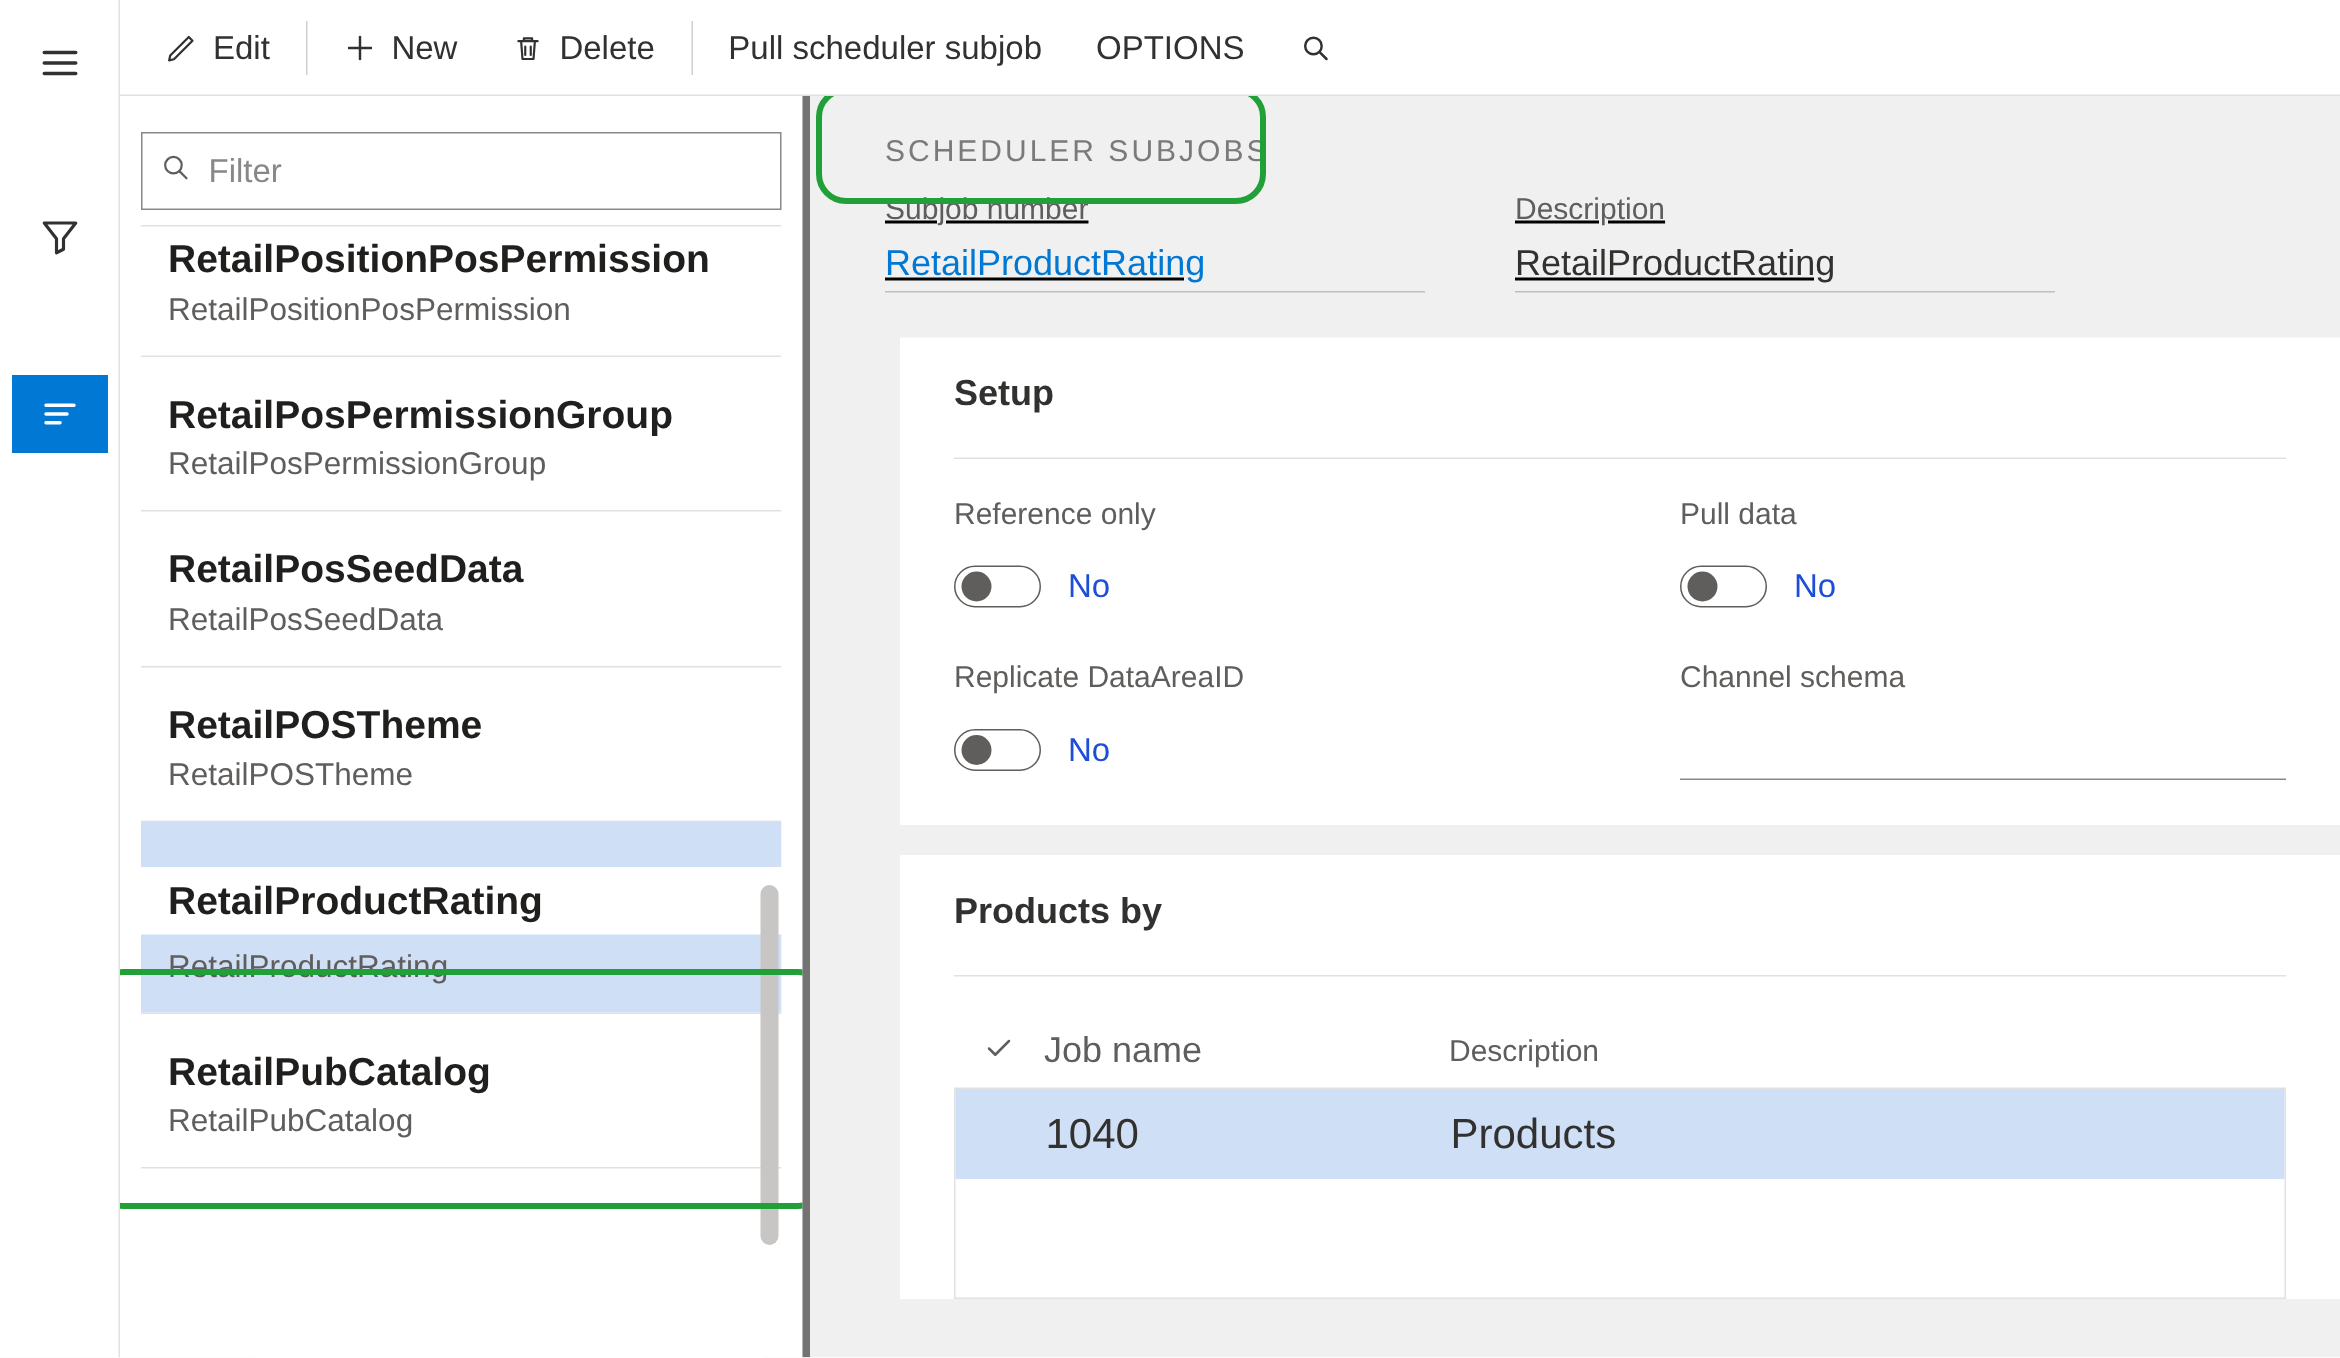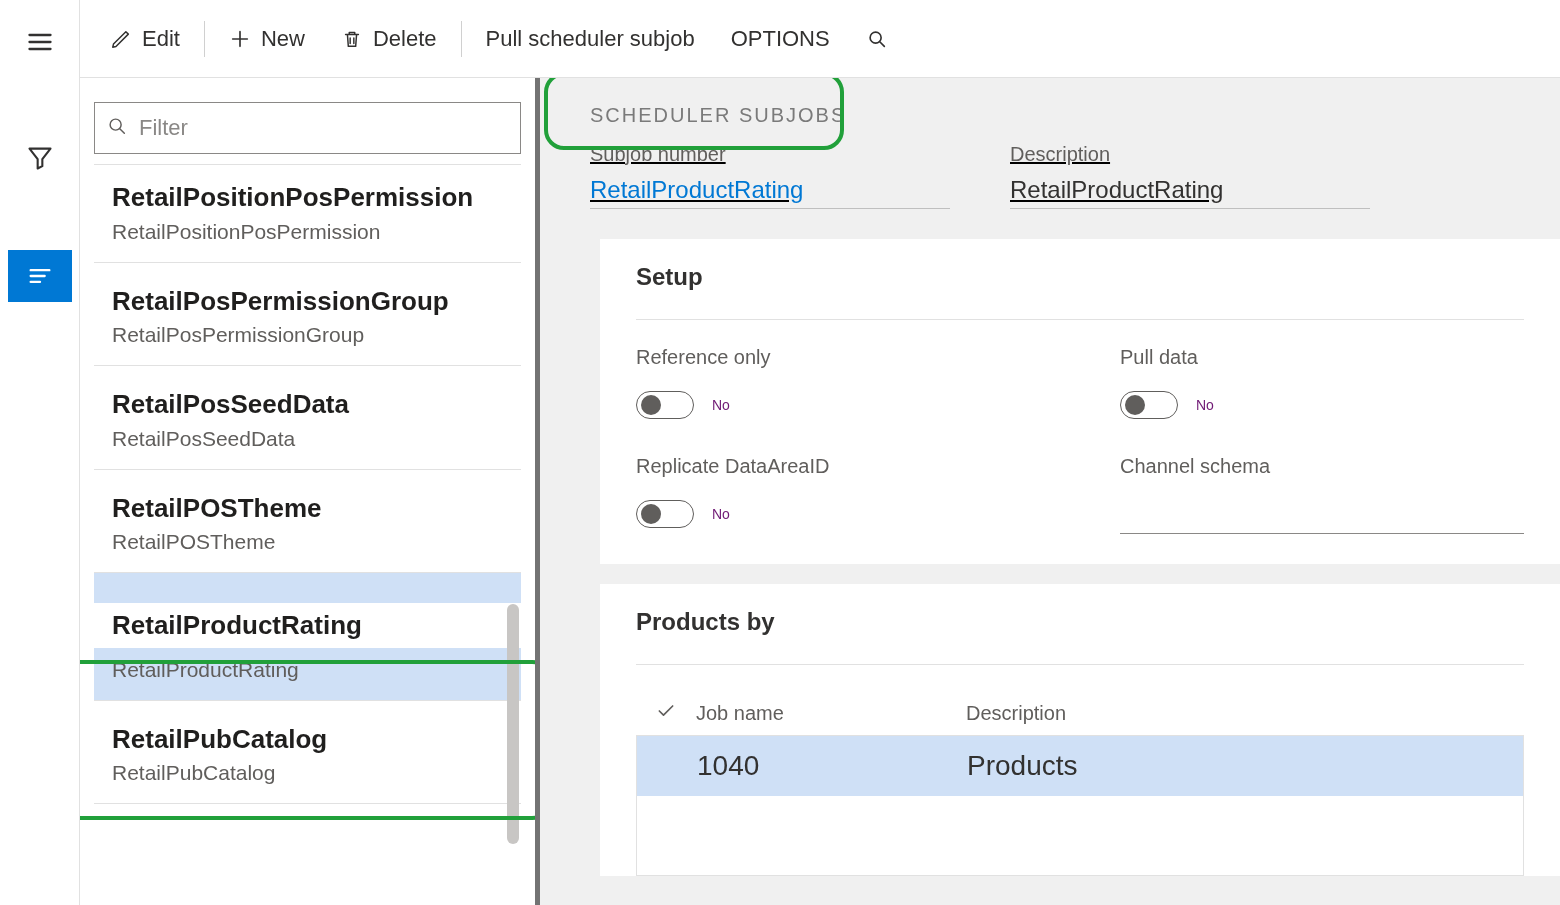--- a/index.html
+++ b/index.html
@@ -9,39 +9,39 @@
   
   .rail { width: 80px; border-right: 1px solid #e1e1e1; display: flex; flex-direction: column; align-items: center; padding-top: 18px; gap: 68px; }
   .rail-btn { width: 48px; height: 48px; display: flex; align-items: center; justify-content: center; color: #323130; }
   .rail-btn.active { background: #0078d4; color: #fff; width: 64px; height: 52px; }
   .rail svg { width: 28px; height: 28px; }
 
   
   .main { flex: 1; display: flex; flex-direction: column; }
 
   
-  .toolbar { height: 78px; border-bottom: 1px solid #e1e1e1; display: flex; align-items: center; padding: 0 12px; gap: 0; font-size: 22px; color: #323130; }
+  .toolbar { height: 64px; border-bottom: 1px solid #e1e1e1; display: flex; align-items: center; padding: 0 12px; gap: 0; font-size: 22px; color: #323130; }
   .tbar-item { display: flex; align-items: center; gap: 10px; padding: 0 18px; height: 100%; cursor: pointer; }
   .tbar-sep { width: 1px; height: 36px; background: #d0d0d0; margin: 0 6px; }
   .tbar-item svg { width: 22px; height: 22px; }
 
   
   .content { flex: 1; display: flex; overflow: hidden; }
 
   
   .list-pane { width: 455px; display: flex; flex-direction: column; padding: 24px 14px 0 14px; position: relative; }
   .filter-wrap { position: relative; margin-bottom: 10px; }
   .filter-input { width: 100%; height: 52px; border: 1px solid #8a8886; padding: 0 14px 0 44px; font-size: 22px; color: #605e5c; outline: none; }
   .filter-input::placeholder { color: #8a8886; }
   .filter-icon { position: absolute; left: 12px; top: 50%; transform: translateY(-50%); color: #605e5c; }
   .filter-icon svg { width: 22px; height: 22px; }
 
   .list-scroll { flex: 1; overflow: hidden; position: relative; }
   .list-item { border-bottom: 1px solid #e1e1e1; padding: 22px 18px 18px 18px; cursor: pointer; }
-  .list-item.first { border-top: 1px solid #e1e1e1; padding-top: 16px; }
+  .list-item.first { border-top: 1px solid #e1e1e1; padding-top: 5px; }
   .list-title { font-size: 26px; font-weight: 700; color: #201f1e; line-height: 1.25; }
   .list-sub { font-size: 21px; color: #605e5c; margin-top: 6px; }
 
   .list-item.selected { padding: 0; border-bottom: 1px solid #e1e1e1; }
   .list-item.selected .sel-pad-top { background: #cfe0f6; height: 30px; }
   .list-item.selected .sel-title-row { background: #fff; padding: 6px 18px; }
   .list-item.selected .sel-bottom { background: #cfe0f6; padding: 4px 18px 18px 18px; }
 
   .scrollbar-fake { position: absolute; right: 2px; top: 440px; width: 12px; height: 240px; background: #c8c6c4; border-radius: 6px; }
 
@@ -63,27 +63,27 @@
   .section { background: #fff; margin: 0 0 20px 60px; padding: 24px 36px 30px 36px; }
   .section-title { font-size: 24px; font-weight: 600; color: #323130; margin-bottom: 28px; }
   .section hr { border: none; border-top: 1px solid #e1e1e1; margin-bottom: 26px; }
 
   .setup-grid { display: grid; grid-template-columns: 1fr 1fr; column-gap: 80px; row-gap: 36px; }
   .toggle-field { display: flex; flex-direction: column; gap: 22px; }
   .toggle-label { font-size: 20px; color: #605e5c; }
   .toggle-row { display: flex; align-items: center; gap: 18px; }
   .toggle { width: 58px; height: 28px; border: 1px solid #605e5c; border-radius: 14px; position: relative; background: #fff; }
   .toggle::after { content: ""; position: absolute; left: 4px; top: 3px; width: 20px; height: 20px; background: #605e5c; border-radius: 50%; }
-  .toggle-text { font-size: 14px; color: #701a75; }
+  .toggle-text { font-size: 22px; color: #1d4ed8; }
   .underline-empty { border-bottom: 1px solid #8a8886; height: 34px; width: 100%; }
 
   
   .tbl-head { display: flex; align-items: center; padding: 10px 0 10px 20px; border-bottom: 1px solid #e1e1e1; }
   .tbl-check { width: 40px; color: #605e5c; }
-  .tbl-col1 { width: 270px; font-size: 20px; color: #605e5c; }
+  .tbl-col1 { width: 270px; font-size: 24px; color: #605e5c; }
   .tbl-col2 { flex: 1; font-size: 20px; color: #605e5c; }
   .tbl-row { display: flex; align-items: center; padding: 14px 0 14px 20px; background: #cfe0f6; }
   .tbl-row .tbl-col1, .tbl-row .tbl-col2 { font-size: 28px; color: #323130; }
   .tbl-row .tbl-check { width: 40px; }
   .tbl-body-wrap { border: 1px solid #e1e1e1; border-top: none; min-height: 140px; }
 
 </style>
 </head>
 <body>
 

